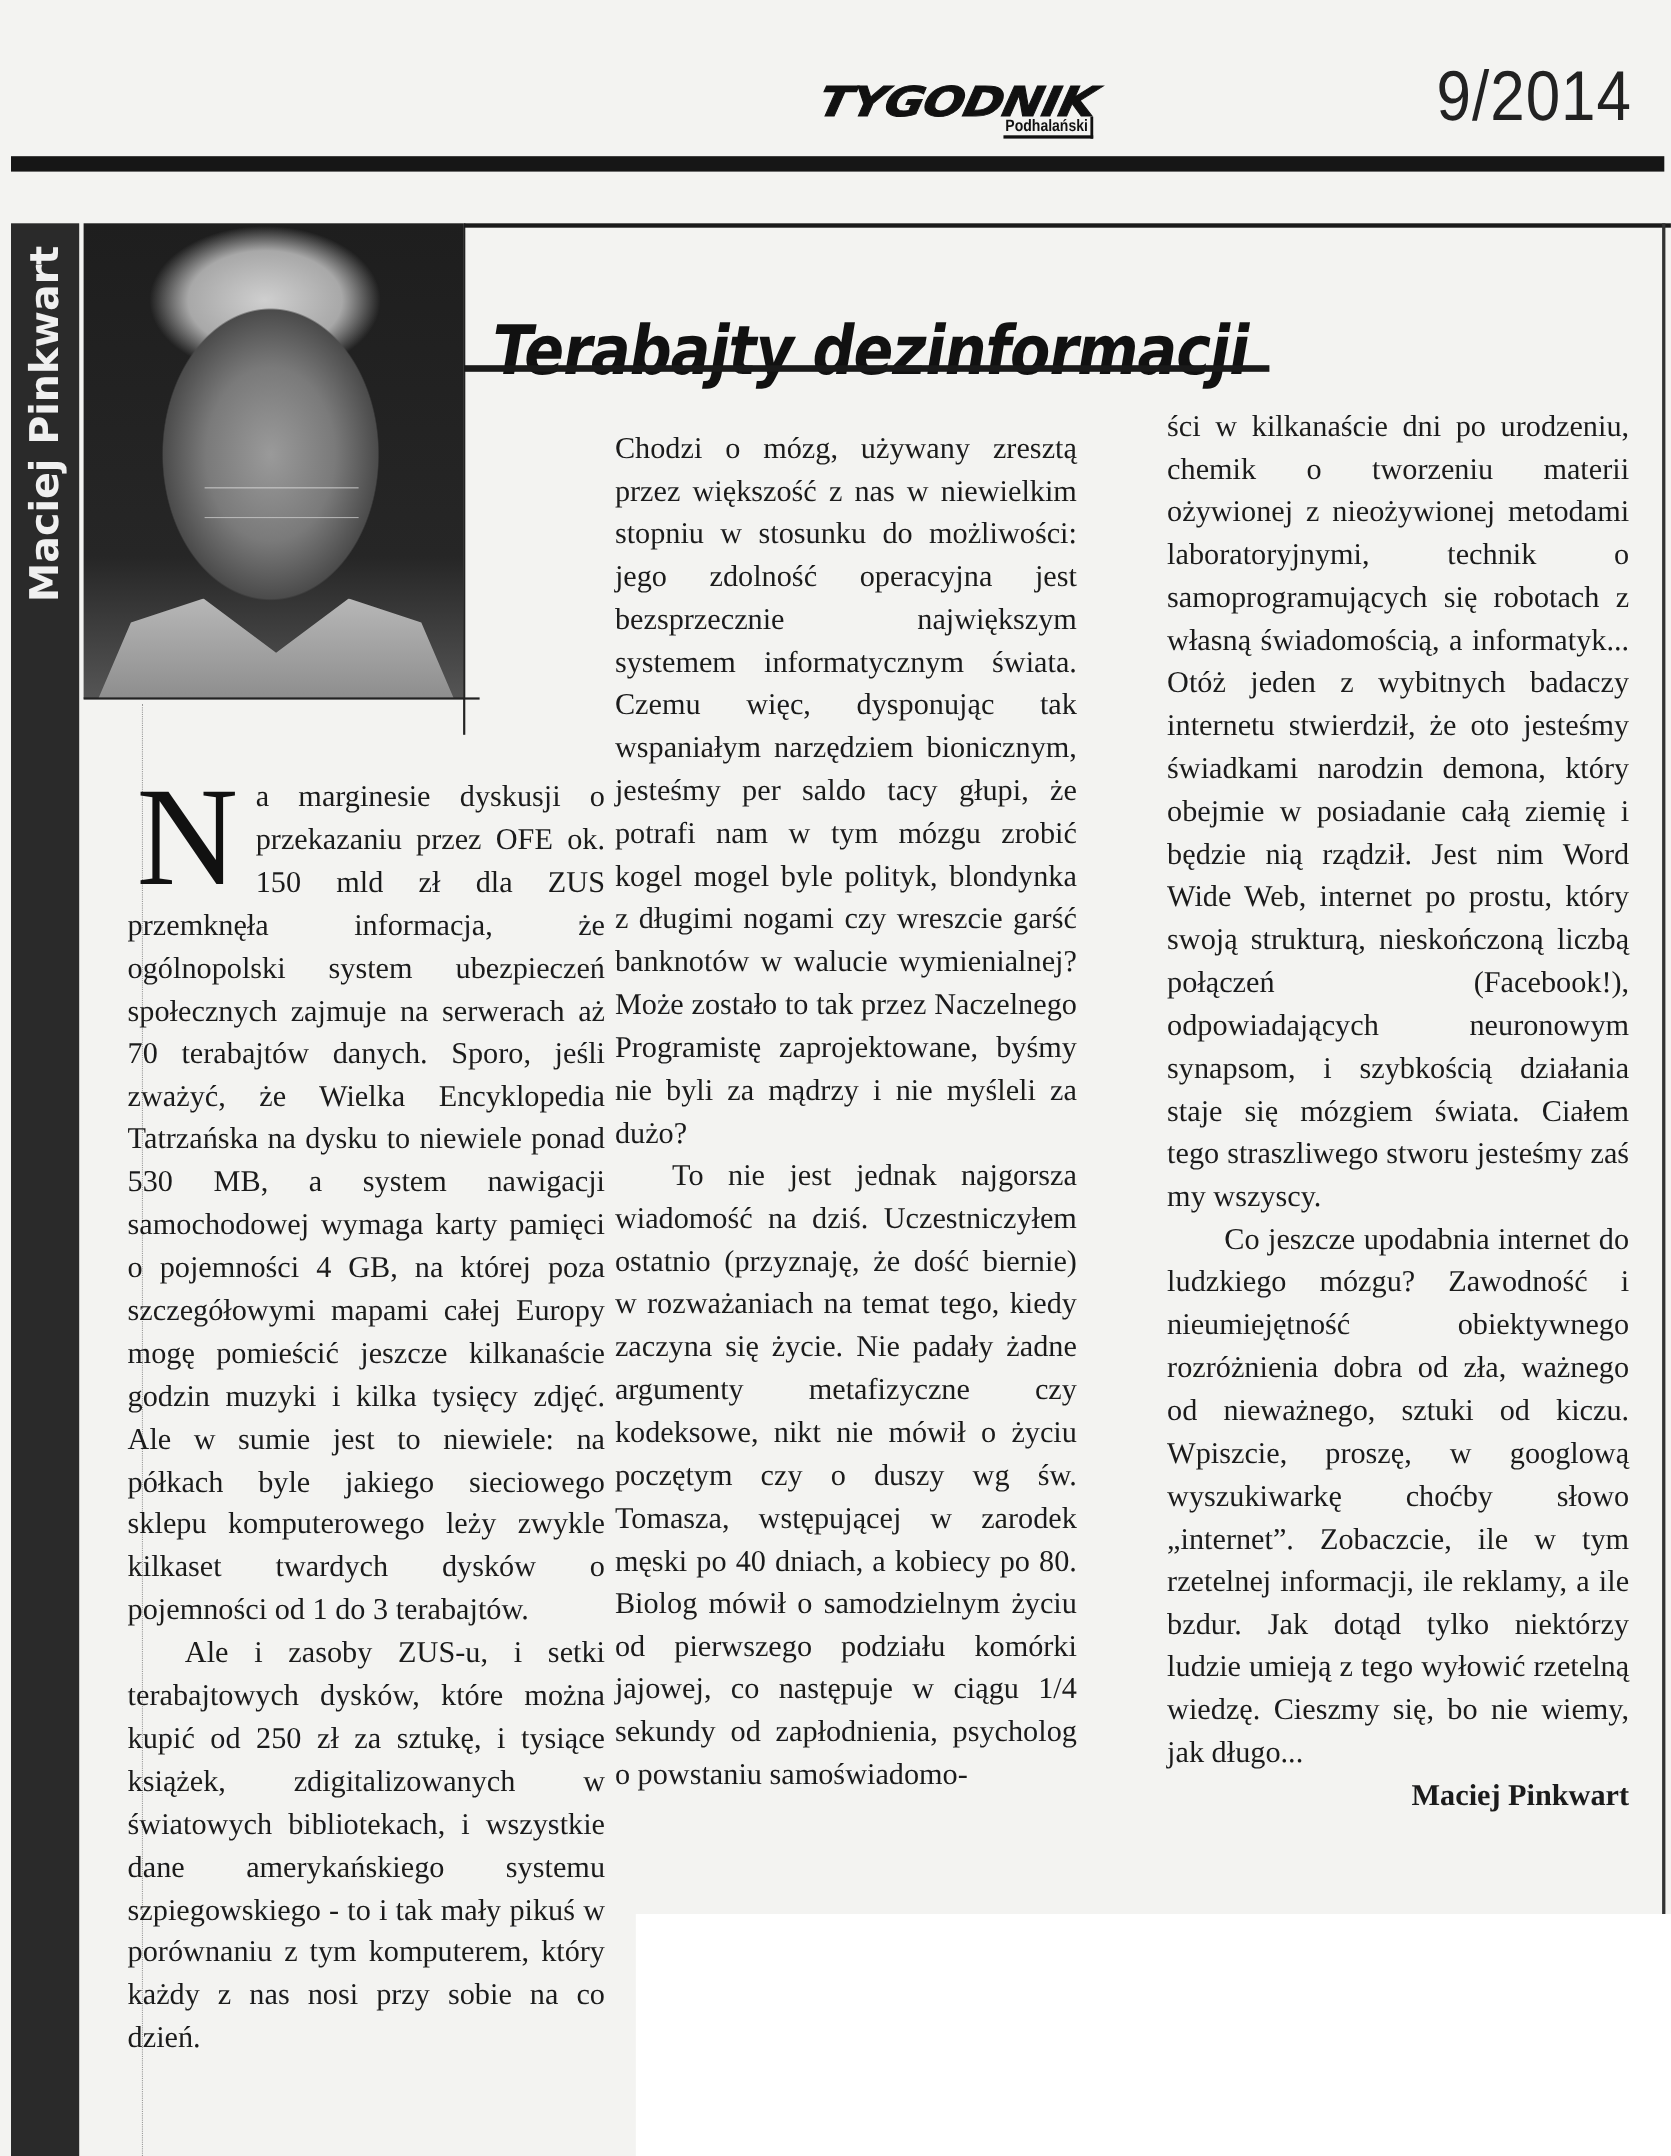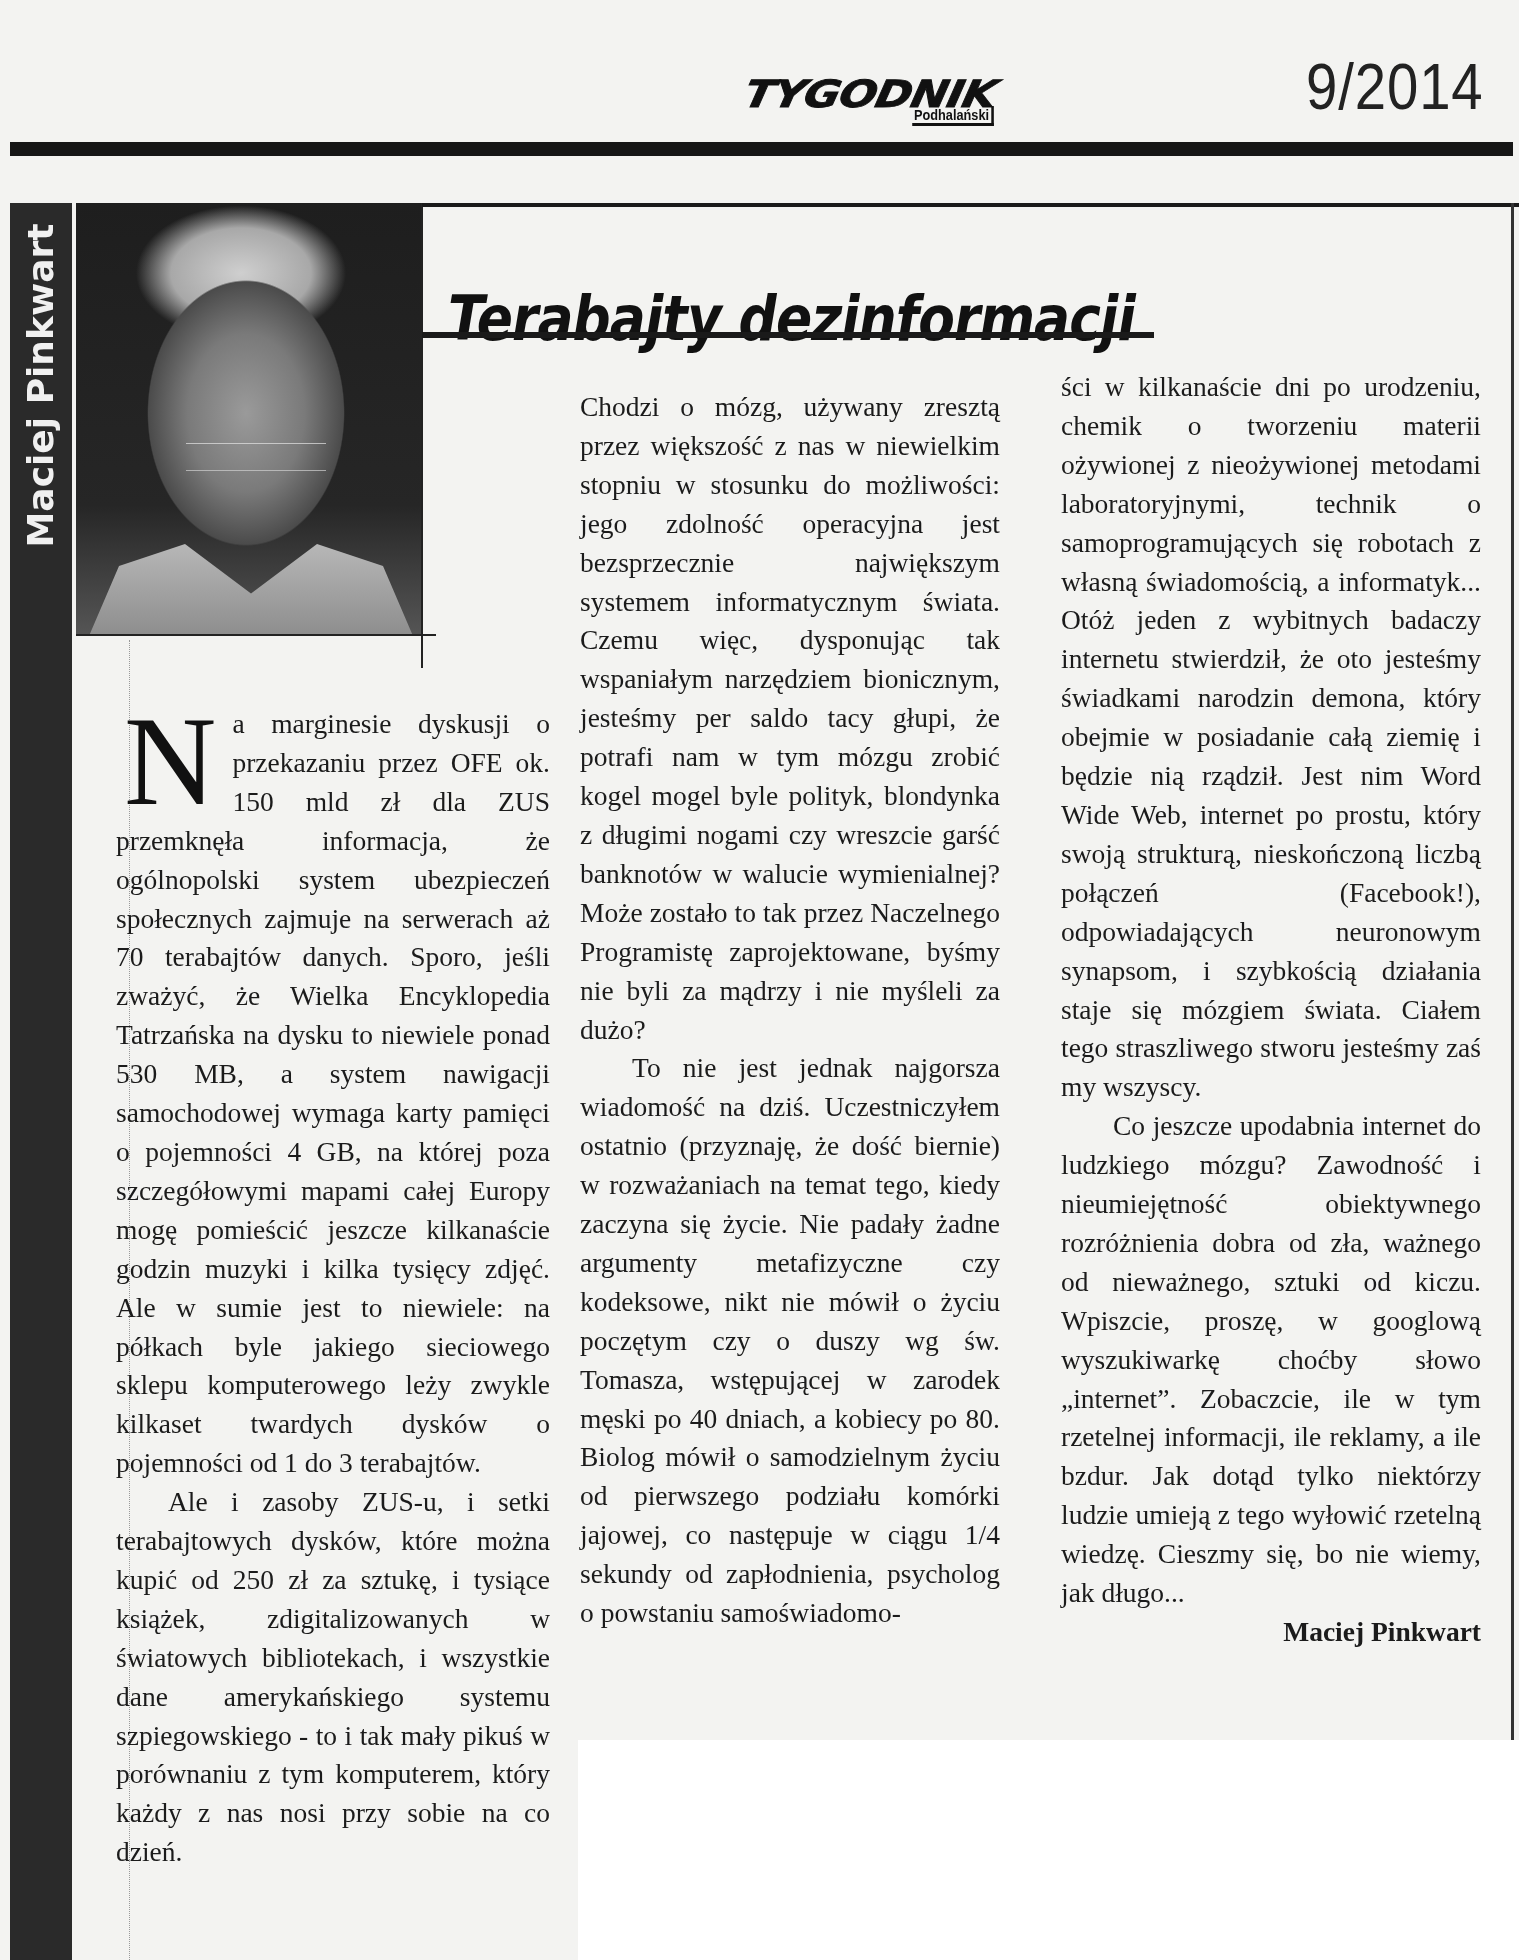--- a/index.html
+++ b/index.html
@@ -73,21 +73,21 @@
     }
     .title-rule-bottom { position: absolute; left: 422px; top: 332px; width: 732px; height: 6px; background: #1a1a1a; }
 
     .col {
       position: absolute; font-size: 27.5px; line-height: 38.9px;
       text-align: justify; hyphens: manual;
     }
     .col p { margin: 0; }
     .col p.indent { text-indent: 52px; }
     .col-1 { left: 116px; top: 705px; width: 434px; }
-    .col-2 { left: 580px; top: 388px; width: 420px; }
+    .col-2 { left: 559px; top: 388px; width: 420px; }
     .col-3 { left: 1061px; top: 368px; width: 420px; }
     .dropcap {
       float: left; font-size: 128px; line-height: 100px; margin: 6px 16px 0 8px;
       font-family: "Liberation Serif", serif; color: #111;
     }
     .signature { text-align: right; font-weight: bold; margin-top: 0; }
 
     .right-rule { position: absolute; left: 1511px; top: 203px; width: 3px; height: 1540px; background: #333; }
     .blank-block { position: absolute; left: 578px; top: 1740px; width: 941px; height: 220px; background: #ffffff; }
     .dotted-line { position: absolute; left: 129px; top: 640px; width: 1px; height: 1320px; border-left: 1px dotted #999; }

